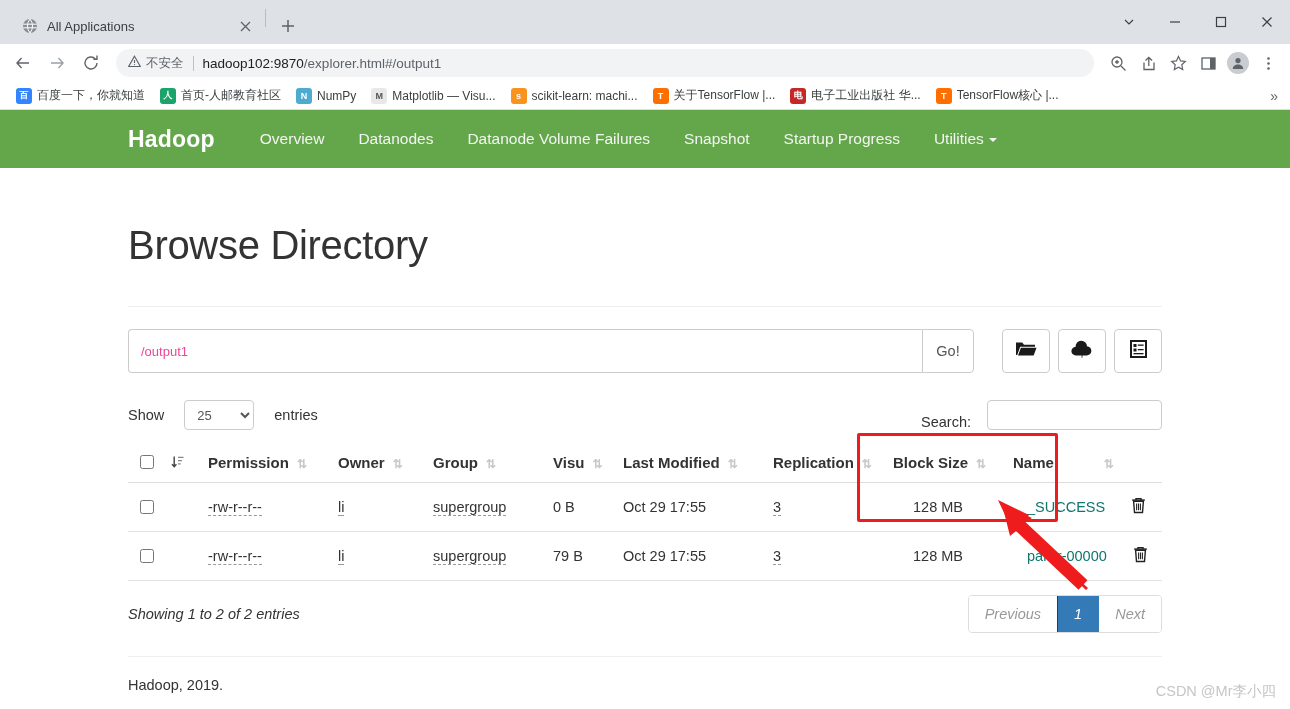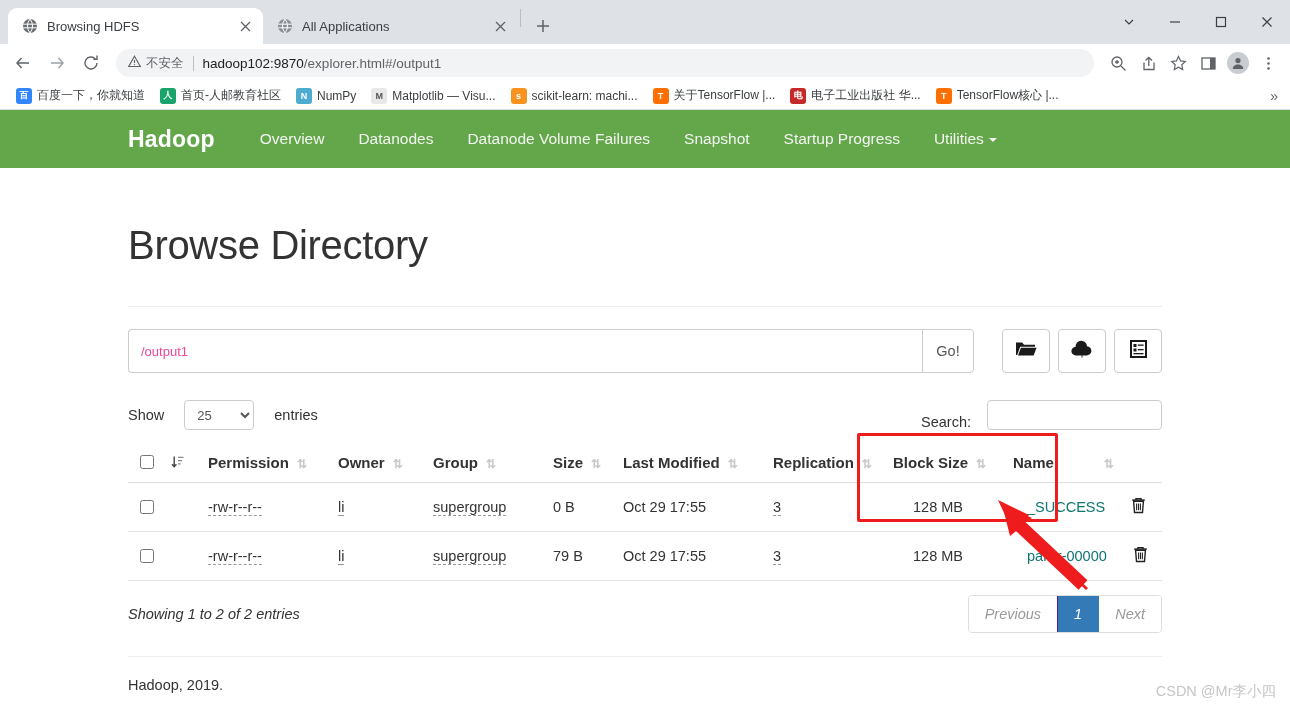--- a/index.html
+++ b/index.html
@@ -145,34 +145,20 @@
     white-space:nowrap;
   }
 </style>
 </head>
 <body>
 
 <div class="chrome">
 
   <div class="tabstrip">
 
-    <div class="tab active">
-      <span class="tab-fav">
-        <svg width="16" height="16" viewBox="0 0 16 16">
-            <circle cx="8" cy="8" r="7" fill="#6b6f73"></circle>
-            <path d="M1.3 6.2h13.4M1.3 9.8h13.4M8 1a11 11 0 000 14M8 1a11 11 0 010 14" stroke="#fff" stroke-width="1" fill="none"></path>
-          </svg>
-      </span>
-      <span class="tab-title">Browsing HDFS</span>
-      <span class="tab-close">
-        <svg width="11" height="11" viewBox="0 0 11 11">
-            <path d="M1 1l9 9M10 1l-9 9" stroke="#5f6368" stroke-width="1.3"></path>
-          </svg>
-      </span>
-    </div>
 
     <div class="tab inactive">
       <span class="tab-fav">
         <svg width="16" height="16" viewBox="0 0 16 16">
             <circle cx="8" cy="8" r="7" fill="#8a8f94"></circle>
             <path d="M1.3 6.2h13.4M1.3 9.8h13.4M8 1a11 11 0 000 14M8 1a11 11 0 010 14" stroke="#fff" stroke-width="1" fill="none"></path>
           </svg>
       </span>
       <span class="tab-title">All Applications</span>
       <span class="tab-close">
@@ -403,21 +389,21 @@
             <span class="sortico sortico-first">
               <svg width="13" height="14" viewBox="0 0 13 14">
                   <path d="M3.2 1.5v10M1 9.3l2.2 2.4 2.2-2.4" stroke="#444" stroke-width="1.4" fill="none"></path>
                   <path d="M7 2.3h5.5M7 5.6h4M7 8.9h2.6" stroke="#888" stroke-width="1.3"></path>
                 </svg>
             </span>
           </th>
           <th class="c-perm"><span>Permission</span><span class="sortico">⇅</span></th>
           <th class="c-owner"><span>Owner</span><span class="sortico">⇅</span></th>
           <th class="c-group"><span>Group</span><span class="sortico">⇅</span></th>
-          <th class="c-size"><span>Size</span><span class="sortico">⇅</span></th>
+          <th class="c-size"><span>Visu</span><span class="sortico">⇅</span></th>
           <th class="c-mod"><span>Last Modified</span><span class="sortico">⇅</span></th>
           <th class="c-repl"><span>Replication</span><span class="sortico">⇅</span></th>
           <th class="c-bsize"><span>Block Size</span><span class="sortico">⇅</span></th>
           <th><span>Name</span><span class="sortico" style="margin-left:50px">⇅</span></th>
         </tr>
       </thead>
       <tbody>
         <tr>
           <td><input type="checkbox" class="cb" style=""></td>
           <td><span class="dotted">-rw-r--r--</span></td>

